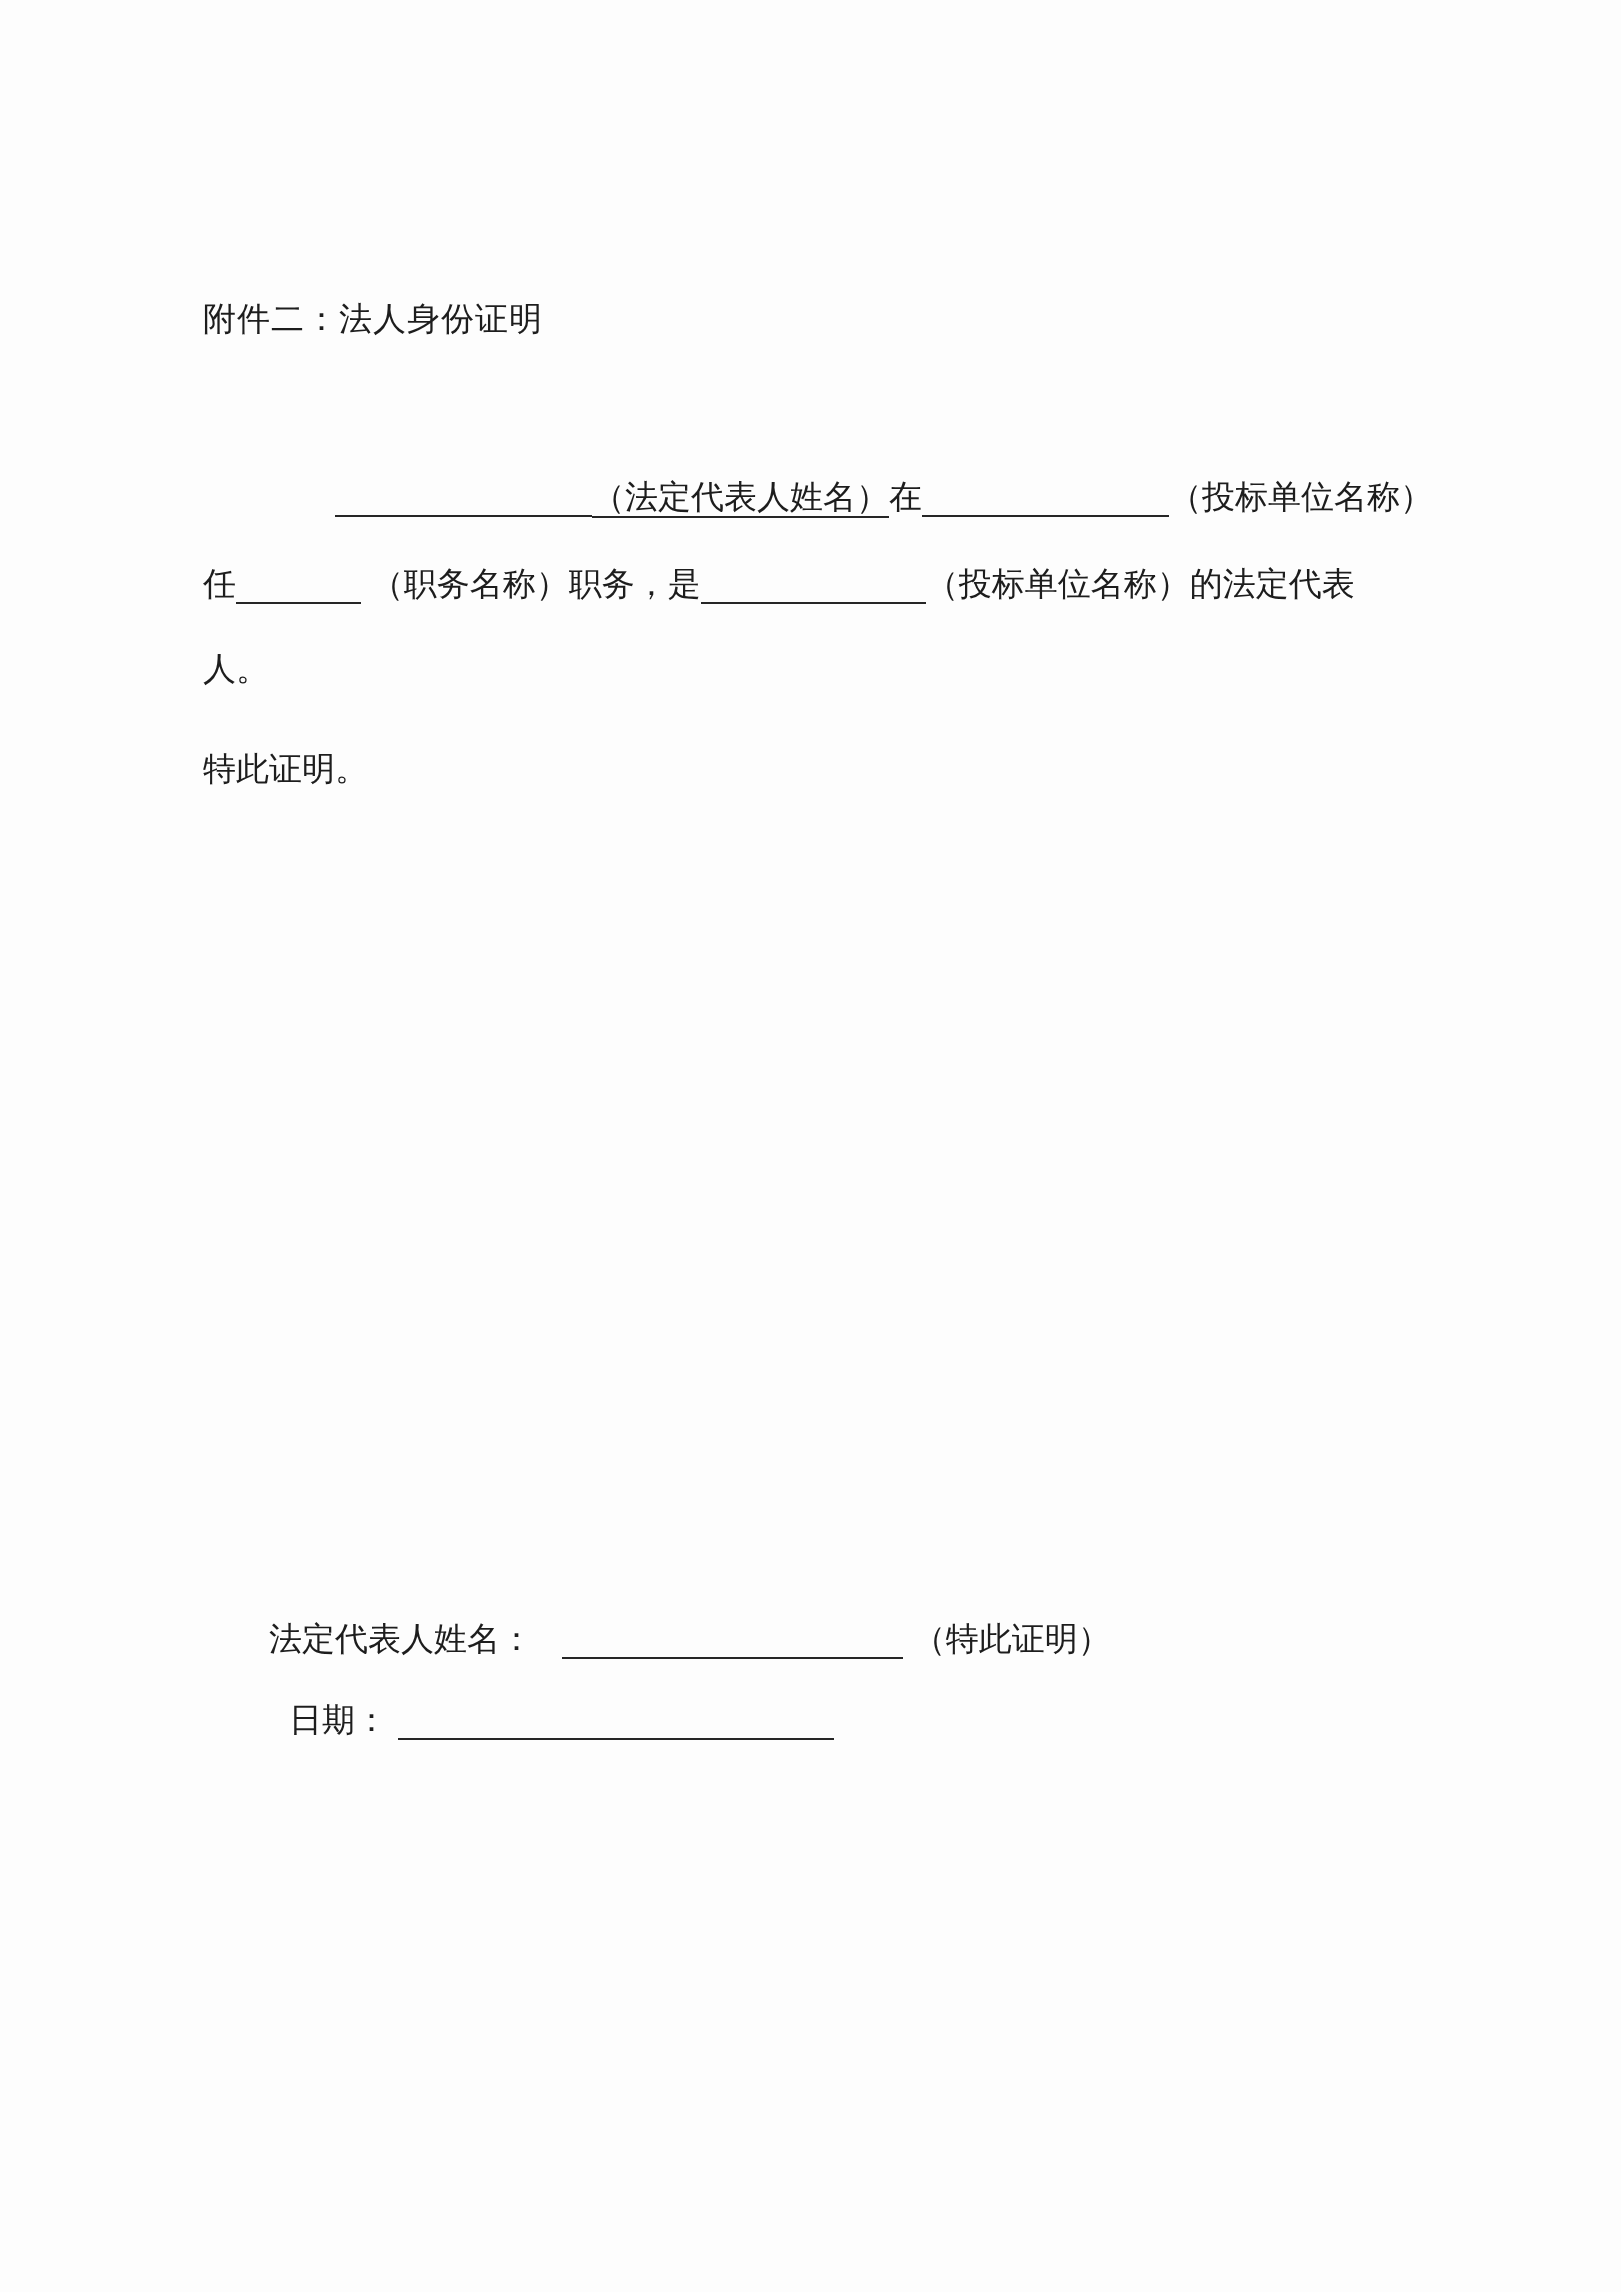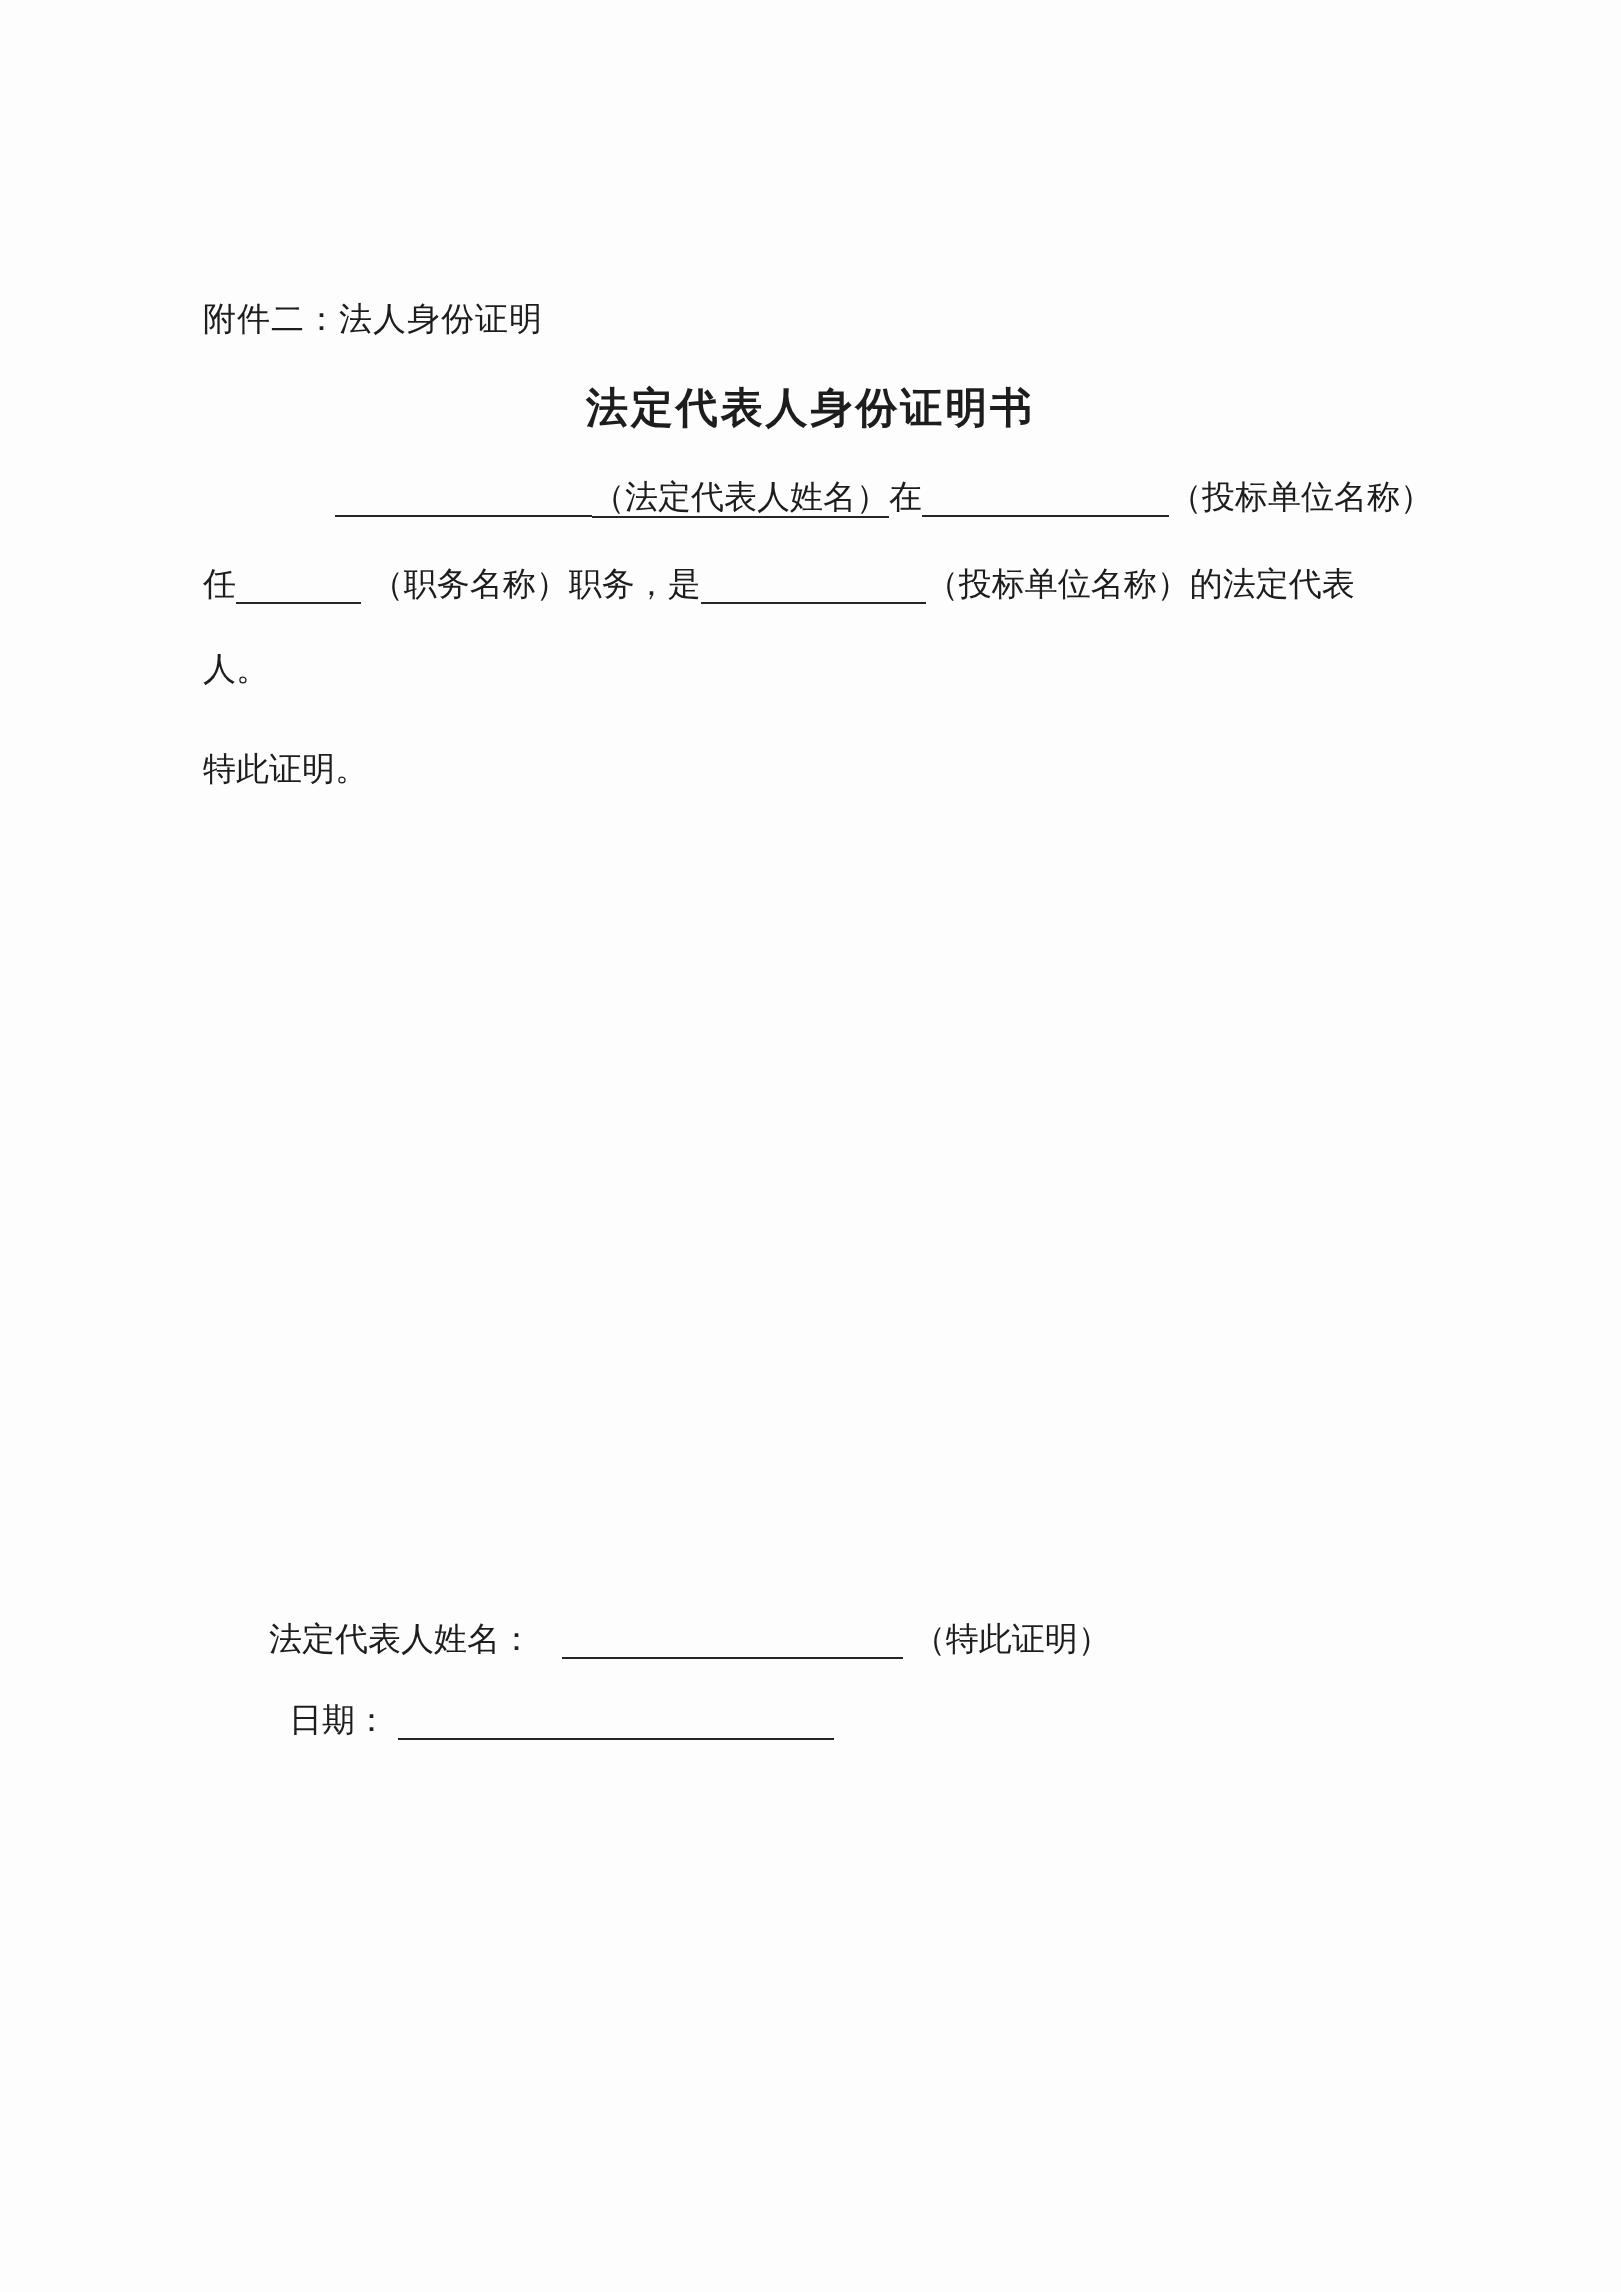--- a/index.html
+++ b/index.html
@@ -53,21 +53,20 @@
   .sp{display:inline-block;width:29px;}
   .sp-sm{display:inline-block;width:9.8px;}
 </style>
 </head>
 <body>
 
 <div class="page">
 
   <div class="abs attachment-label">附件二：法人身份证明</div>
 
-  <h1 class="abs doc-title">法定代表人身份证明书</h1>
 
   <div class="abs body-line line-2"><span>任</span><span class="blank" style="width:125px"></span><span class="sp-sm"></span><span>（职务名称）</span><span>职务，是</span><span class="blank" style="width:225px"></span><span>（投标单位名称）</span><span>的法定代表</span></div>
 
   <div class="abs body-line line-1"><span class="blank" style="width:257px"></span><span class="u">（法定代表人姓名）</span><span>在</span><span class="blank" style="width:247px"></span><span>（投标单位名称）</span></div>
 
   <div class="abs body-line line-3">人。</div>
 
   <div class="abs body-line line-4">特此证明。</div>
 
 

